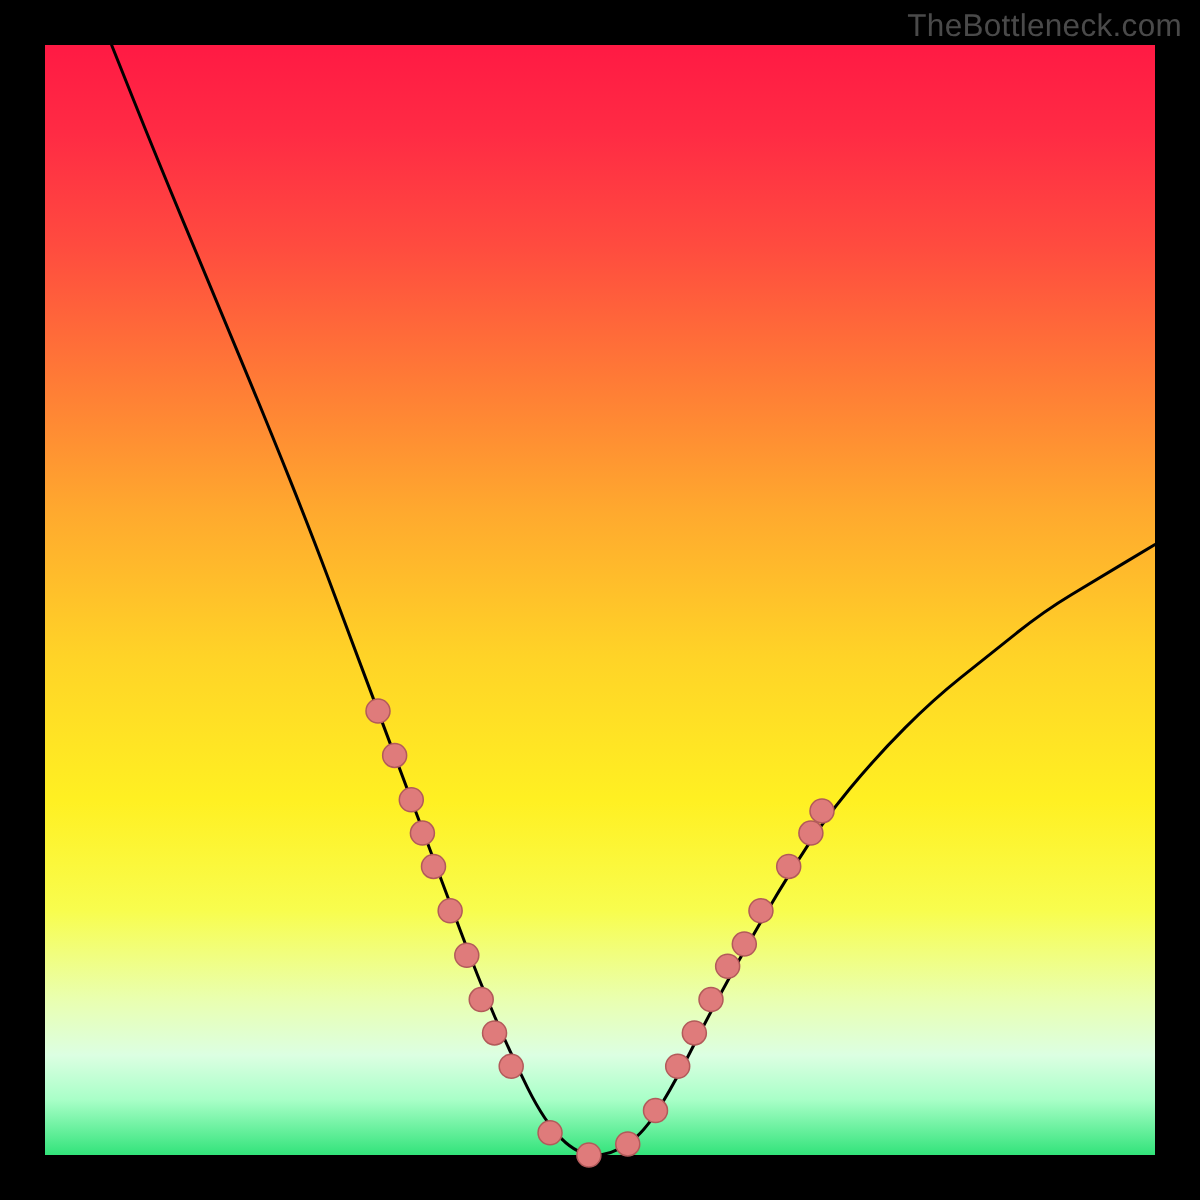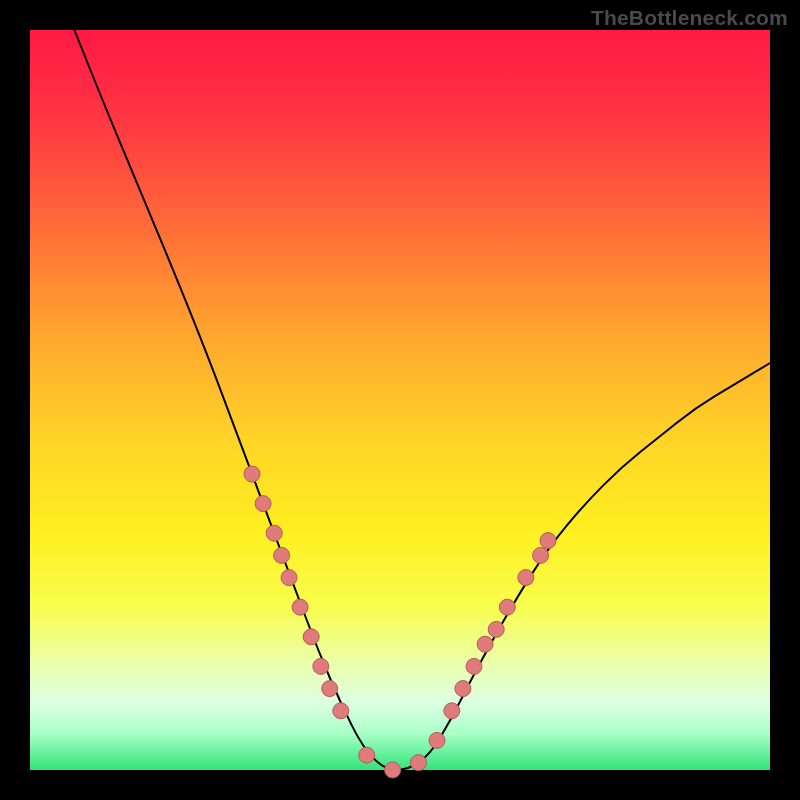--- a/index.html
+++ b/index.html
@@ -40,21 +40,21 @@
       #a9ffc8 95%,
       #32e37a 100%
     );
   }
   .watermark {
     position: absolute;
     top: 6px;
     right: 12px;
     color: #4a4a4a;
     font-size: 21px;
-    font-weight: 700;
+    font-weight: 400;
     letter-spacing: 0.2px;
   }
   svg.overlay {
     position: absolute;
     top: 30px;
     left: 30px;
     width: 740px;
     height: 740px;
     overflow: visible;
   }

